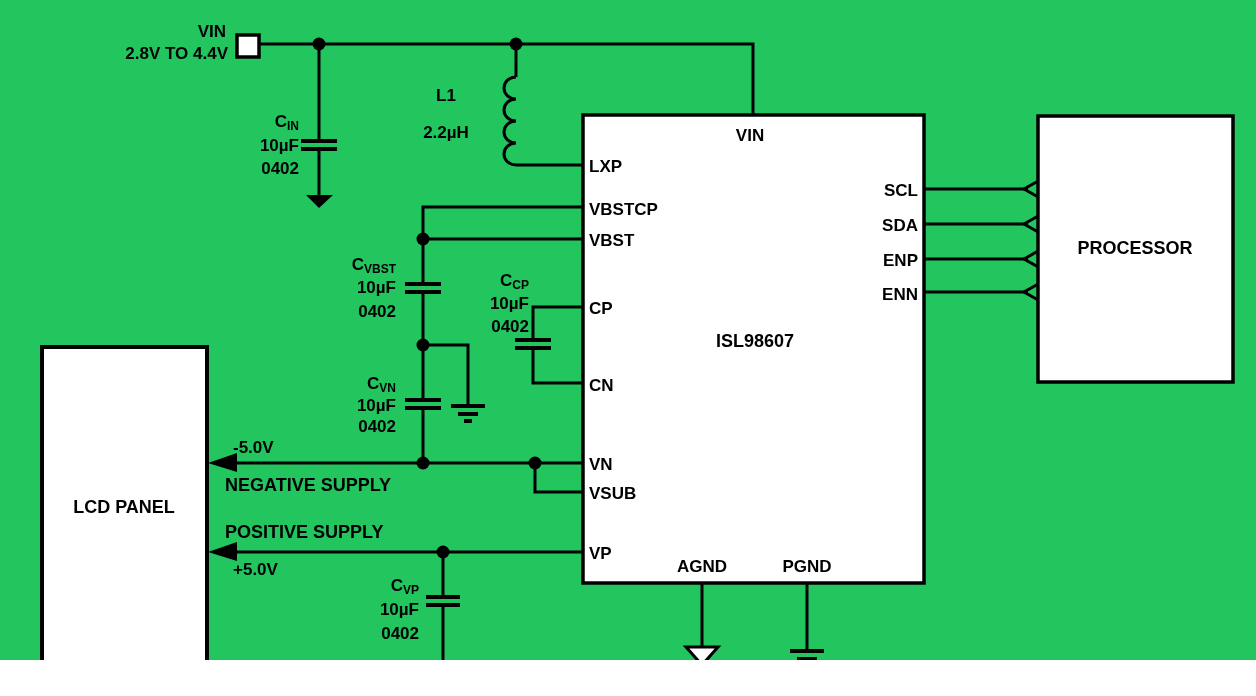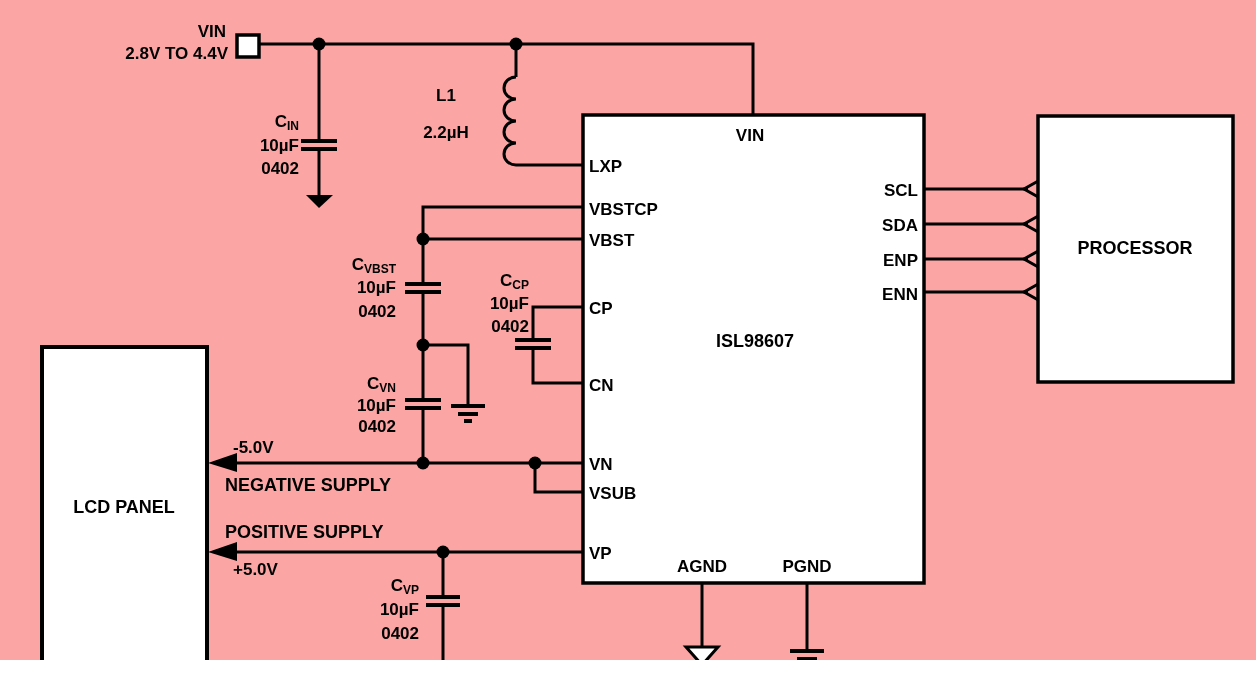--- a/index.html
+++ b/index.html
@@ -4,21 +4,21 @@
 <style>
   html, body {
     margin: 0;
     padding: 0;
     background: #ffffff;
   }
   .canvas {
     position: relative;
     width: 1256px;
     height: 660px;
-    background: #fca5a5;
+    background: #22c55e;
     overflow: hidden;
   }
   svg { display: block; }
   .wire {
     stroke: #000000;
     stroke-width: 3;
     fill: none;
     stroke-linecap: butt;
   }
   .box {

